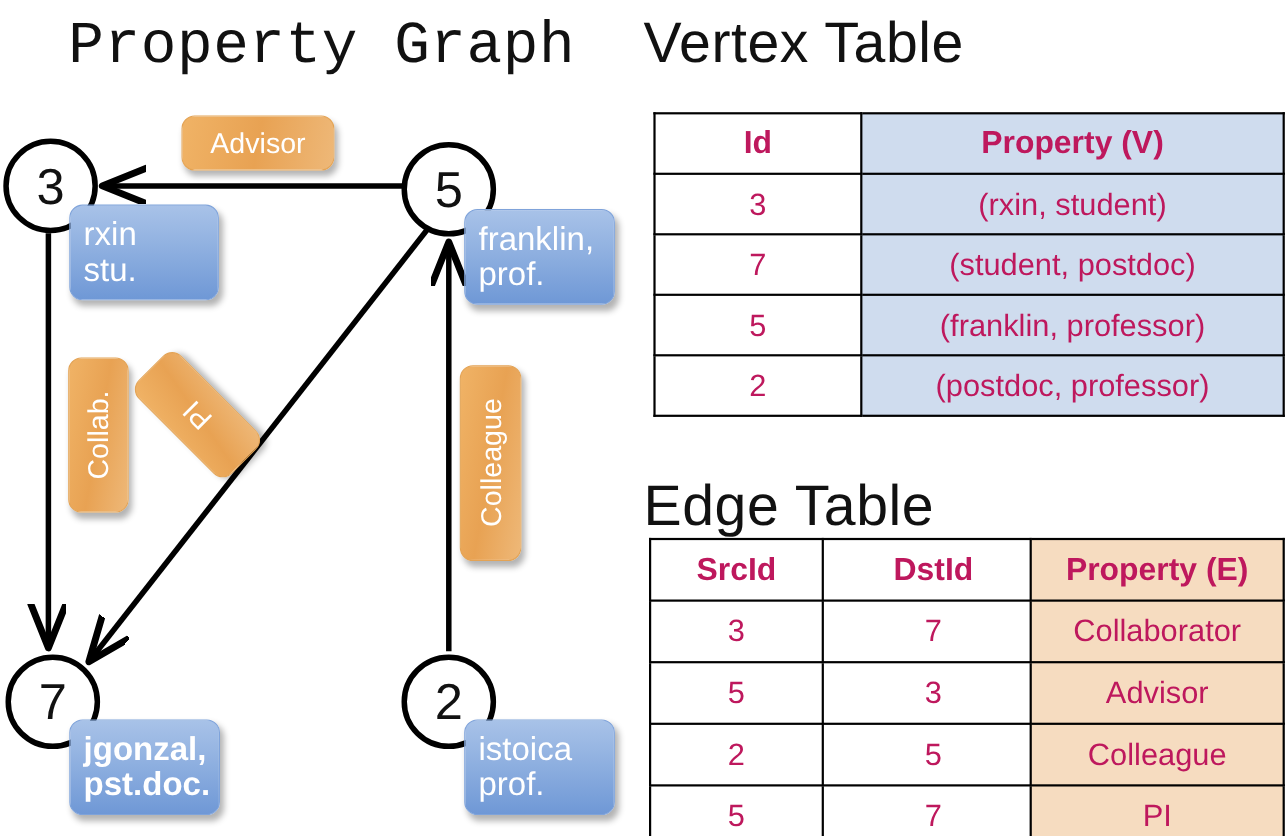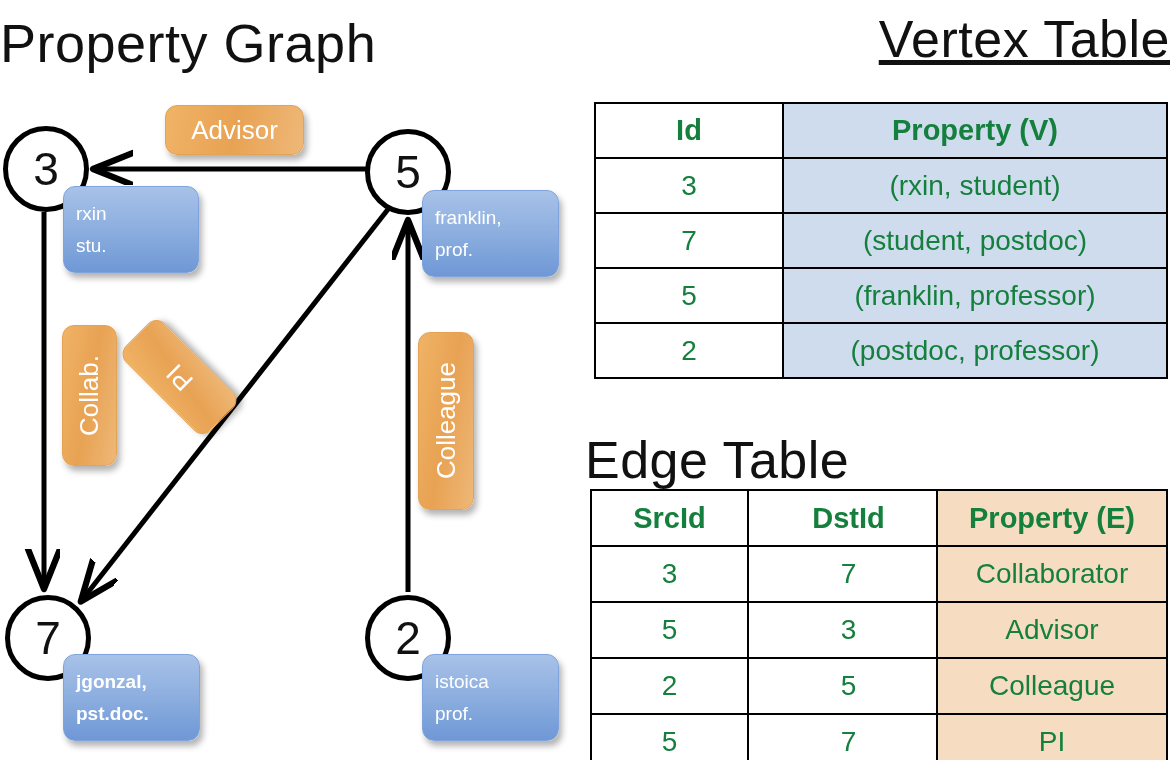--- a/index.html
+++ b/index.html
@@ -21,30 +21,31 @@
     position: absolute;
     font-family: "Liberation Sans", sans-serif;
     font-weight: 300;
     color: #111111;
     white-space: nowrap;
     letter-spacing: 0.5px;
   }
   #title-property-graph {
     left: 0; top: 12px;
     width: 585px;
+    text-align: center;
     font-size: 54px;
     line-height: 62px;
+    font-family: Liberation Mono, monospace;
   }
   #title-vertex-table {
     left: 585px; top: 8px;
     width: 585px;
-    text-align: right;
+    text-align: left;
     font-size: 52px;
     line-height: 62px;
-    text-decoration: underline;
   }
   #title-edge-table {
     left: 585px; top: 397px;
     width: 585px;
     text-align: left;
     font-size: 52px;
     line-height: 62px;
     margin-top: 32px;
   }
 
@@ -85,21 +86,21 @@
     z-index: 5;
     box-shadow: 3px 5px 6px rgba(0,0,0,0.30);
     display: flex;
     flex-direction: column;
     justify-content: center;
     padding: 6px 12px;
   }
   .prop-box.vertex-prop {
     background: linear-gradient(180deg, #a8c2e8 0%, #8fb0e0 45%, #6f98d6 100%);
     border: 1px solid #7fa3da;
-    font-size: 19px;
+    font-size: 30px;
     line-height: 32px;
   }
   .prop-box.edge-prop {
     background: linear-gradient(100deg, #f0b366 0%, #e8a253 50%, #eeb878 100%);
     border: 1px solid #e3a355;
     font-size: 26px;
     text-align: center;
   }
   .prop-box .line { white-space: nowrap; }
 
@@ -121,21 +122,21 @@
   .data-table {
     position: absolute;
     border-collapse: collapse;
     table-layout: fixed;
     font-family: "Liberation Sans", sans-serif;
   }
   .data-table td, .data-table th {
     border: 2px solid #000000;
     text-align: center;
     font-weight: normal;
-    color: #15803d;
+    color: #be185d;
     padding: 0;
   }
   .data-table th {
     font-weight: bold;
   }
 
   #vertex-table {
     left: 594px; top: 102px;
     width: 574px;
   }

